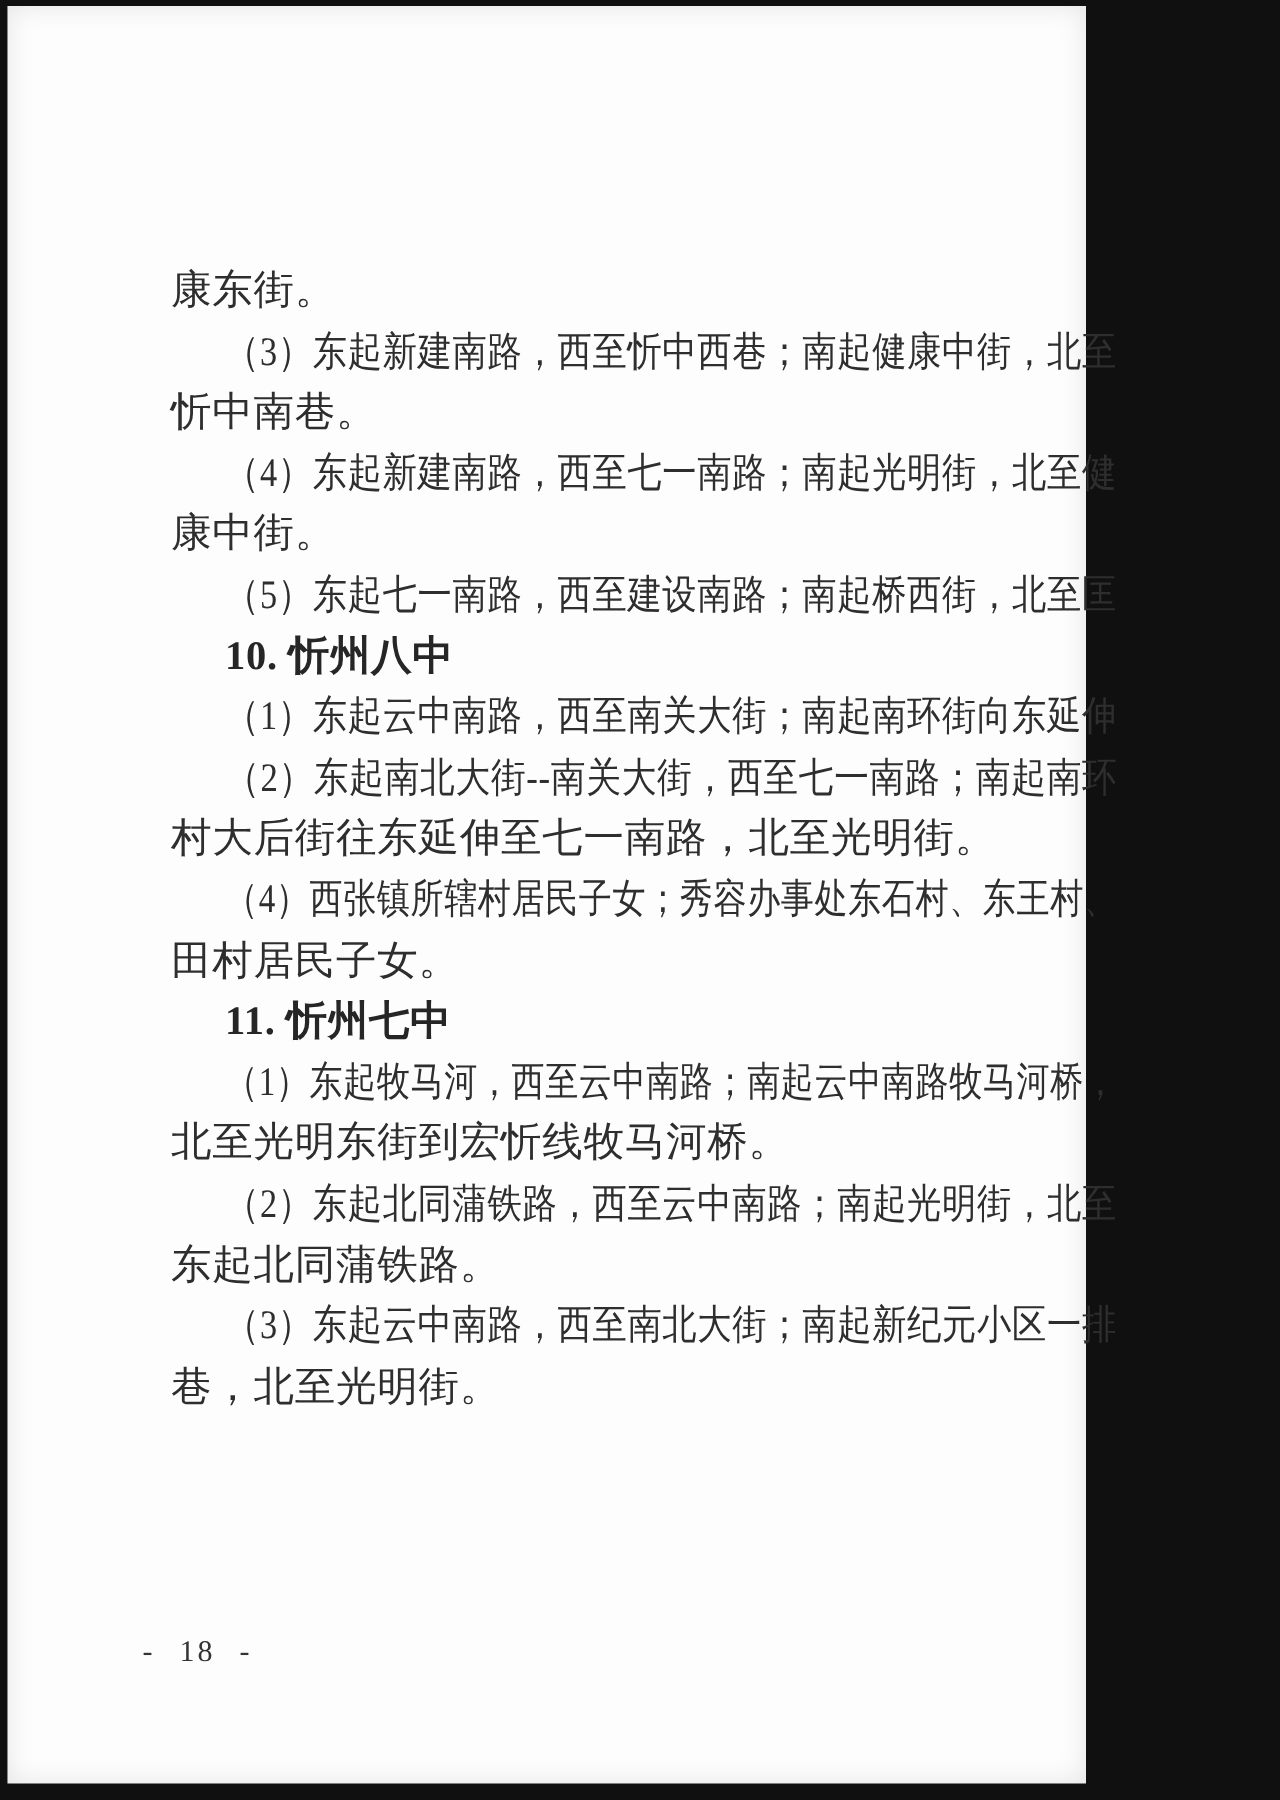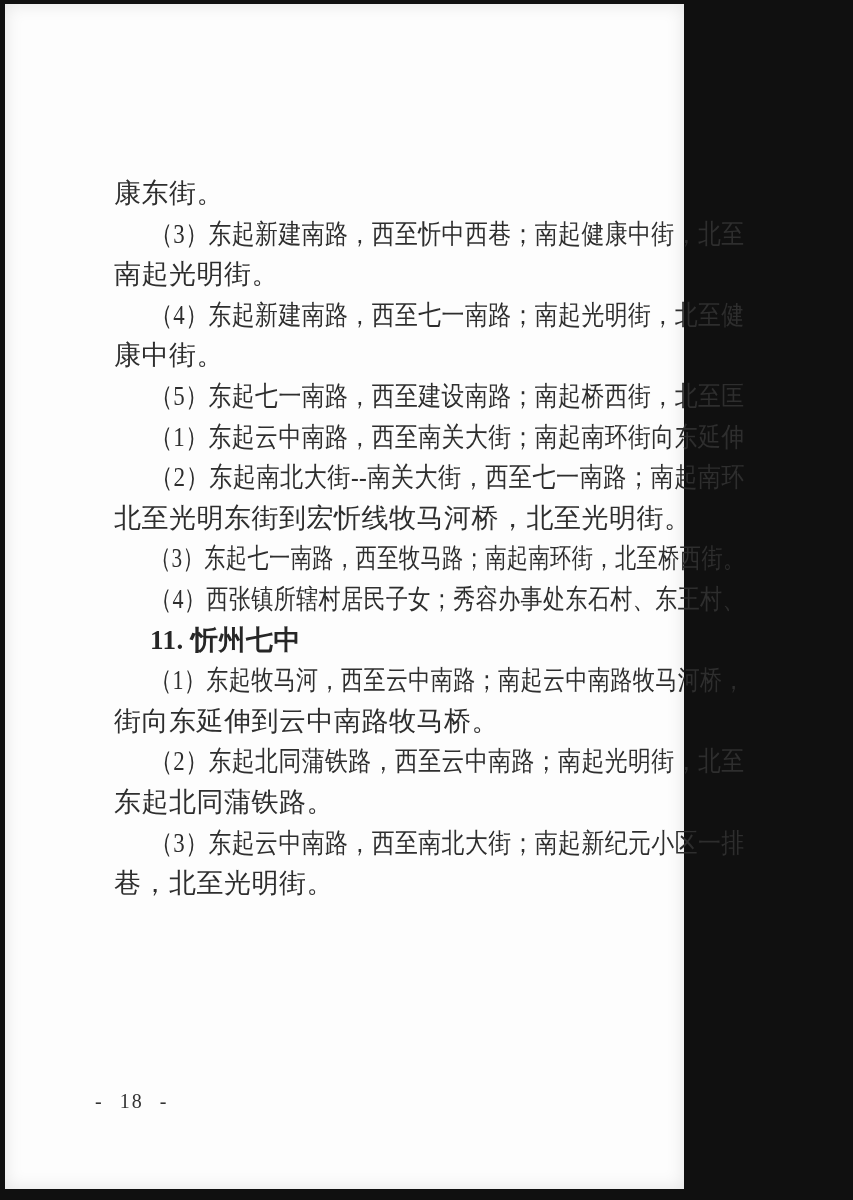--- a/index.html
+++ b/index.html
@@ -15,20 +15,21 @@
     font-family: "Liberation Serif", "DejaVu Serif", serif;
   }
   .page {
     position: absolute;
     left: 5px;
     top: 4px;
     width: 679px;
     height: 1185px;
     background: #fdfdfd;
     box-shadow: inset 0 0 18px rgba(0,0,0,0.10);
+    padding-left: 40px;
   }
   .content {
     position: absolute;
     left: 109px;
     top: 169px;
     width: 631px;
     font-size: 27px;
     line-height: 40.6px;
     color: #2e2e2e;
     letter-spacing: 0.5px;
@@ -59,31 +60,32 @@
     text-align: right;
   }
 </style>
 </head>
 <body>
 
 <div class="page">
   <div class="content">
       <div class="line"><span class="t">康东街。</span></div>
       <div class="line indent fill"><span class="t" style="transform: scaleX(0.847578);">（3）东起新建南路，西至忻中西巷；南起健康中街，北至</span></div>
-      <div class="line"><span class="t">南起光明街。</span></div>
+      <div class="line"><span class="t">忻中南巷。</span></div>
       <div class="line indent fill"><span class="t" style="transform: scaleX(0.847578);">（4）东起新建南路，西至七一南路；南起光明街，北至健</span></div>
       <div class="line"><span class="t">康中街。</span></div>
       <div class="line indent fill"><span class="t" style="transform: scaleX(0.847578);">（5）东起七一南路，西至建设南路；南起桥西街，北至匡</span></div>
+      <div class="line indent bold"><span class="t">10. 忻州八中</span></div>
       <div class="line indent fill"><span class="t" style="transform: scaleX(0.847578);">（1）东起云中南路，西至南关大街；南起南环街向东延伸</span></div>
       <div class="line indent fill"><span class="t" style="transform: scaleX(0.858586);">（2）东起南北大街--南关大街，西至七一南路；南起南环</span></div>
-      <div class="line"><span class="t">北至光明东街到宏忻线牧马河桥，北至光明街。</span></div>
-      <div class="line indent fill"><span class="t" style="transform: scaleX(0.785997);">（3）东起七一南路，西至牧马路；南起南环街，北至桥西街。</span></div>
+      <div class="line"><span class="t">村大后街往东延伸至七一南路，北至光明街。</span></div>
       <div class="line indent fill"><span class="t" style="transform: scaleX(0.816187);">（4）西张镇所辖村居民子女；秀容办事处东石村、东王村、</span></div>
+      <div class="line"><span class="t">田村居民子女。</span></div>
       <div class="line indent bold"><span class="t">11. 忻州七中</span></div>
       <div class="line indent fill"><span class="t" style="transform: scaleX(0.816187);">（1）东起牧马河，西至云中南路；南起云中南路牧马河桥，</span></div>
-      <div class="line"><span class="t">街向东延伸到云中南路牧马桥。</span></div>
+      <div class="line"><span class="t">北至光明东街到宏忻线牧马河桥。</span></div>
       <div class="line indent fill"><span class="t" style="transform: scaleX(0.847578);">（2）东起北同蒲铁路，西至云中南路；南起光明街，北至</span></div>
       <div class="line"><span class="t">东起北同蒲铁路。</span></div>
       <div class="line indent fill"><span class="t" style="transform: scaleX(0.847578);">（3）东起云中南路，西至南北大街；南起新纪元小区一排</span></div>
       <div class="line"><span class="t">巷，北至光明街。</span></div>
     </div>
   <div class="footer">- 18 -</div>
 </div>
 
 </body></html>

